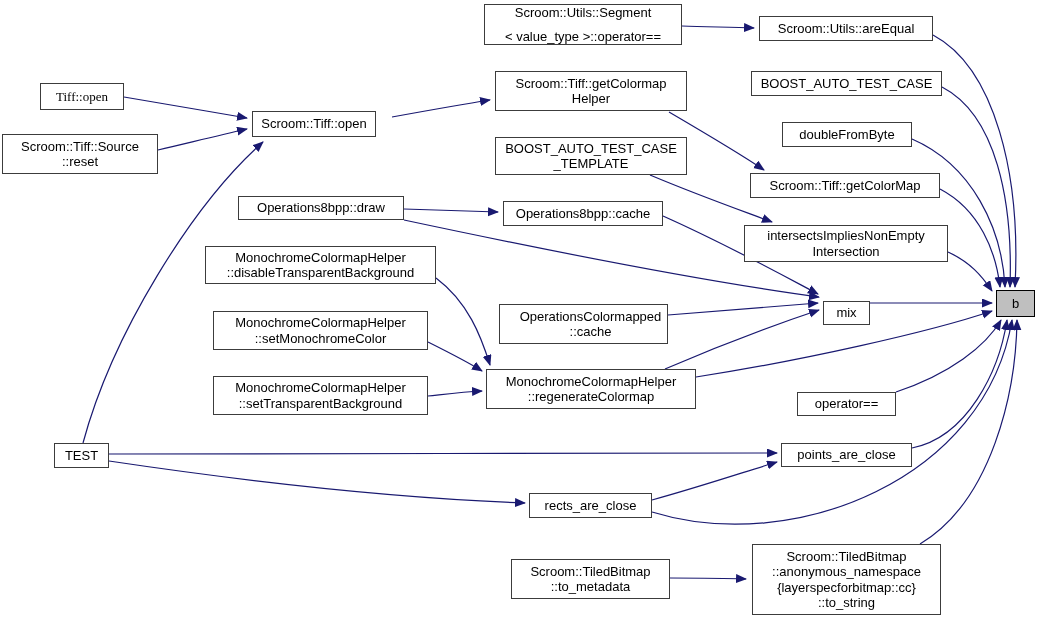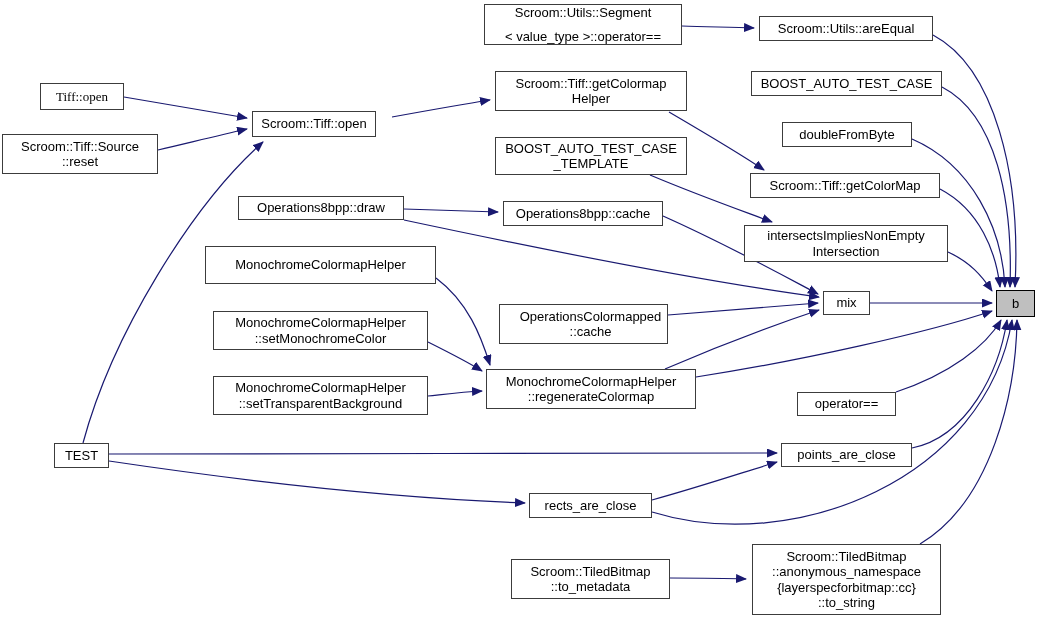--- a/index.html
+++ b/index.html
@@ -97,20 +97,21 @@
       </div>
       <div class="node" style="left: 495px; top: 137px; width: 192px; height: 38px;">
         <div>BOOST_AUTO_TEST_CASE</div>
         <div>_TEMPLATE</div>
       </div>
       <div class="node" style="left: 238px; top: 196px; width: 166px; height: 24px;">
         <div>Operations8bpp::draw</div>
       </div>
       <div class="node" style="left: 205px; top: 246px; width: 231px; height: 38px;">
         <div>MonochromeColormapHelper</div>
+        <div>::disableTransparentBackground</div>
       </div>
       <div class="node" style="left: 213px; top: 311px; width: 215px; height: 39px;">
         <div>MonochromeColormapHelper</div>
         <div>::setMonochromeColor</div>
       </div>
       <div class="node" style="left: 213px; top: 376px; width: 215px; height: 39px;">
         <div>MonochromeColormapHelper</div>
         <div>::setTransparentBackground</div>
       </div>
       <div class="node" style="left: 54px; top: 443px; width: 55px; height: 25px;">
@@ -143,21 +144,21 @@
       <div class="node" style="left: 782px; top: 122px; width: 130px; height: 25px;">
         <div>doubleFromByte</div>
       </div>
       <div class="node" style="left: 750px; top: 173px; width: 190px; height: 25px;">
         <div>Scroom::Tiff::getColorMap</div>
       </div>
       <div class="node" style="left: 744px; top: 225px; width: 204px; height: 37px;">
         <div>intersectsImpliesNonEmpty</div>
         <div>Intersection</div>
       </div>
-      <div class="node" style="left: 823px; top: 291px; width: 47px; height: 24px;">
+      <div class="node" style="left: 823px; top: 301px; width: 47px; height: 24px;">
         <div>mix</div>
       </div>
       <div class="node" style="left: 797px; top: 392px; width: 99px; height: 24px;">
         <div>operator==</div>
       </div>
       <div class="node" style="left: 781px; top: 443px; width: 131px; height: 24px;">
         <div>points_are_close</div>
       </div>
       <div class="node" style="left: 752px; top: 544px; width: 189px; height: 71px;">
         <div>Scroom::TiledBitmap</div>

